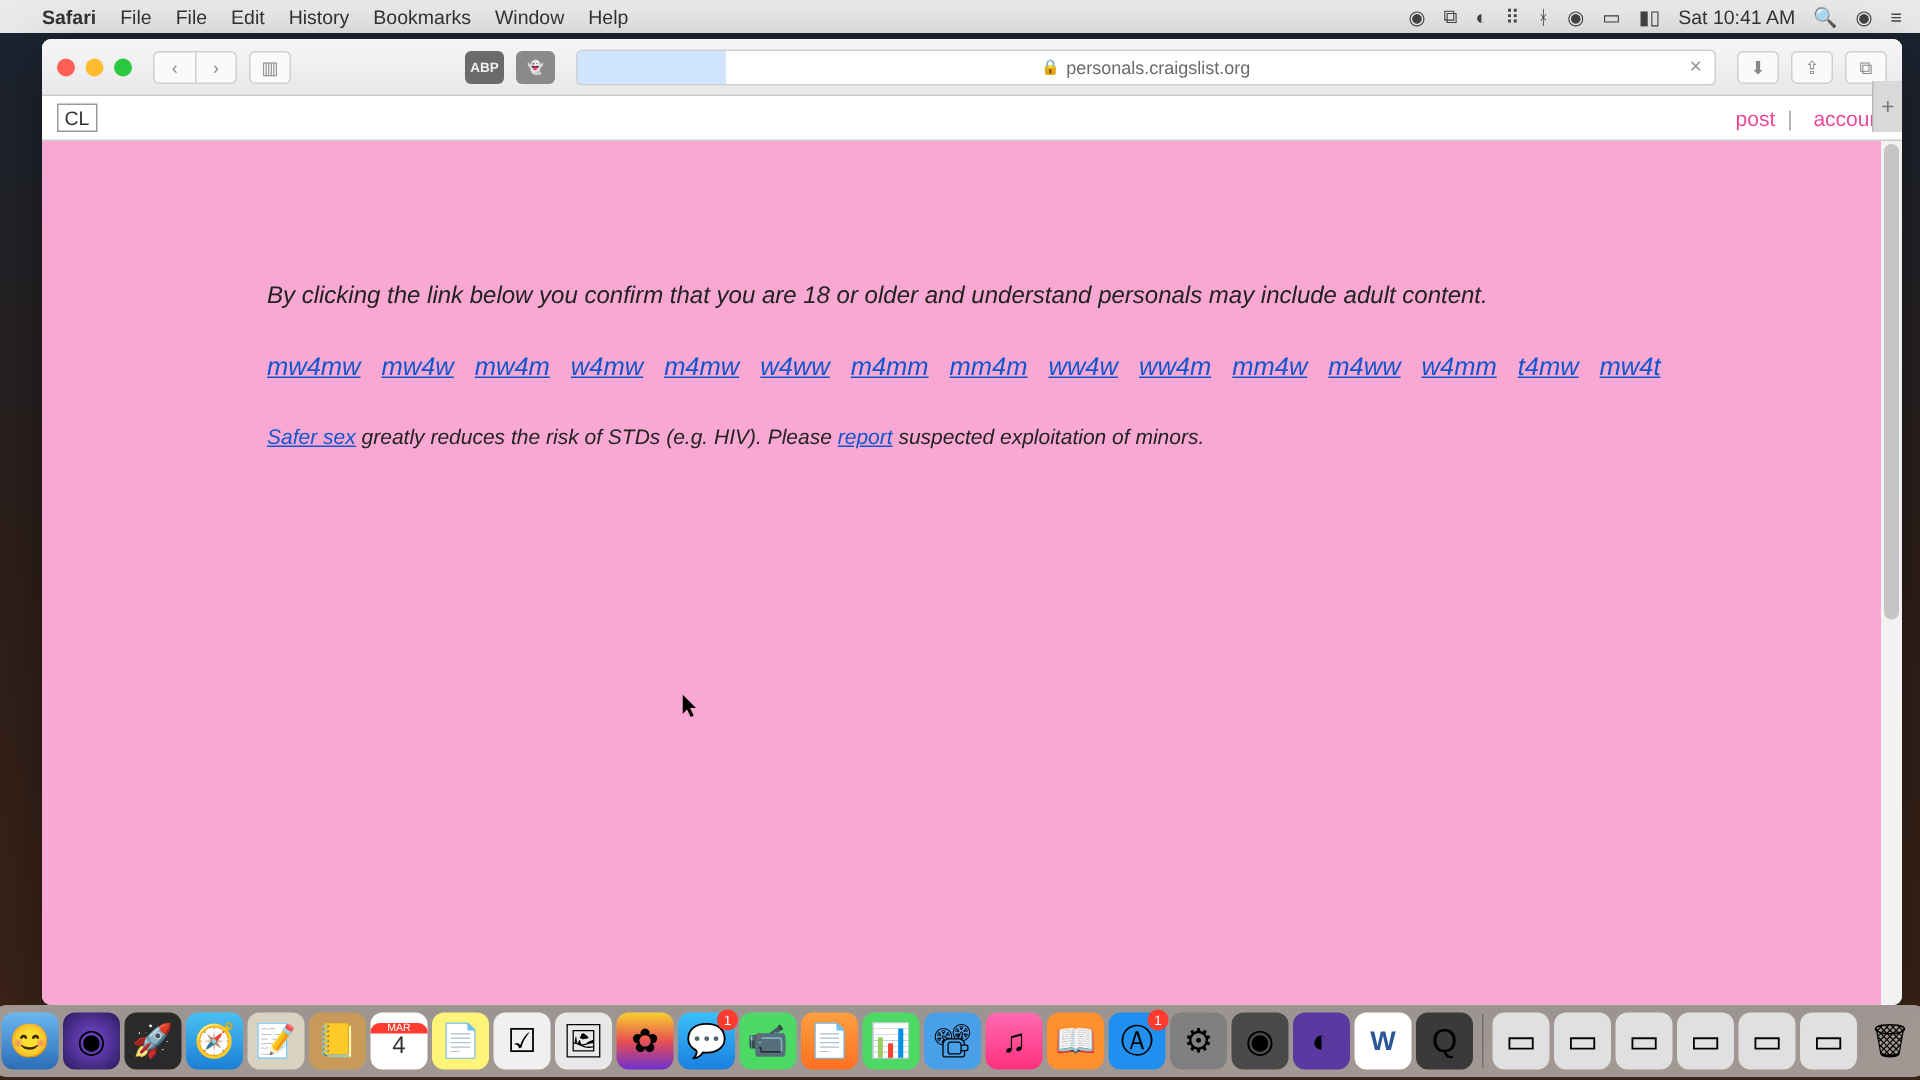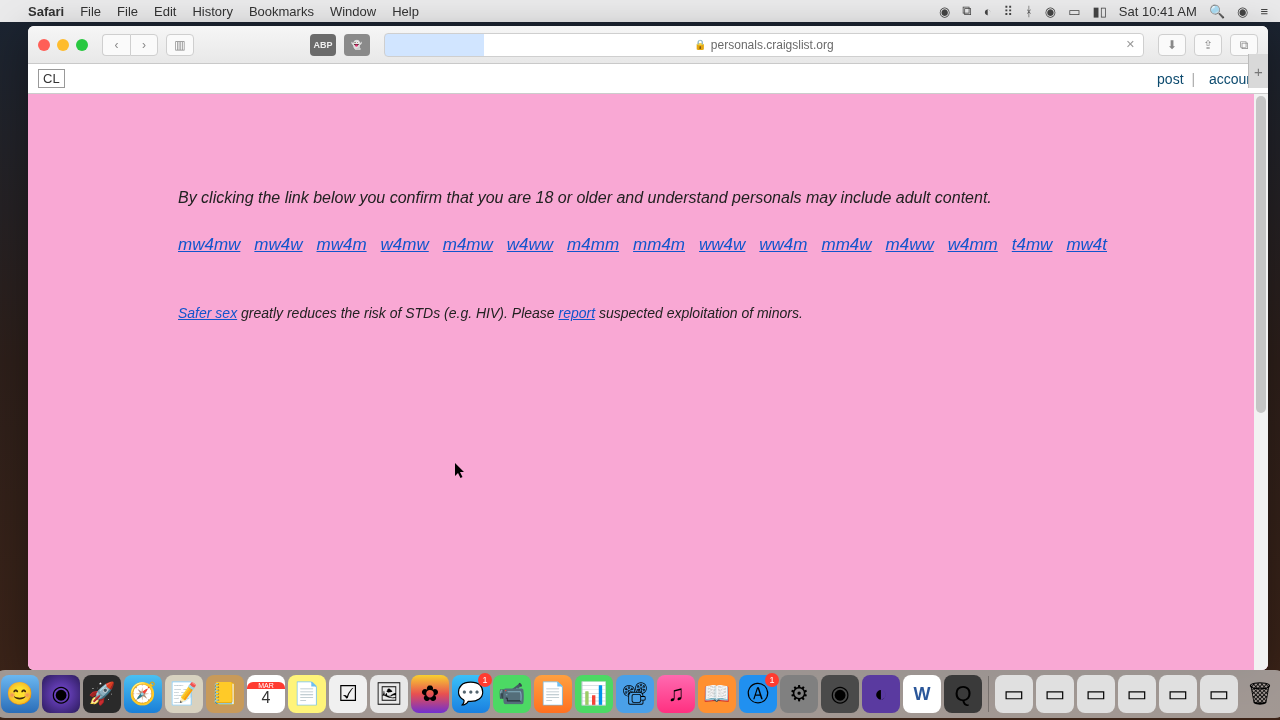--- a/index.html
+++ b/index.html
@@ -120,21 +120,21 @@
 .cl-logo {
   display: inline-block;
   border: 1px solid #999;
   padding: 1px 4px;
   font-weight: 400;
   color: #333;
   font-size: 13px;
 }
 .cl-bc a { color: #1155cc; text-decoration: none; }
 .cl-bc .sep { color: #555; margin: 0 3px; }
-.cl-right a { color: #0c4a6e; text-decoration: none; margin-left: 6px; }
+.cl-right a { color: #ec4899; text-decoration: none; margin-left: 6px; }
 .cl-right .pipe { color: #aaa; margin: 0 4px; }
 
 
 .page {
   flex: 1;
   background: #f9a8d4;
   overflow: auto;
   position: relative;
   font-style: italic;
 }
@@ -172,21 +172,21 @@
 .cat-links a, .cat-links2 a {
   color: #1155cc;
   text-decoration: underline;
   font-size: 17px;
   margin-right: 10px;
 }
 .cat-links { display: inline; }
 .cat-links2 { font-size: 17px; }
 .cat-links2 a { margin-right: 14px; }
 
-.footer-note { margin-top: 50px; font-size: 14px; color: #222; }
+.footer-note { margin-top: 28px; font-size: 14px; color: #222; }
 .footer-note a { color: #1155cc; text-decoration: underline; }
 
 
 .cursor {
   position: absolute;
   left: 455px;
   top: 463px;
   width: 12px;
   height: 17px;
   pointer-events: none;

